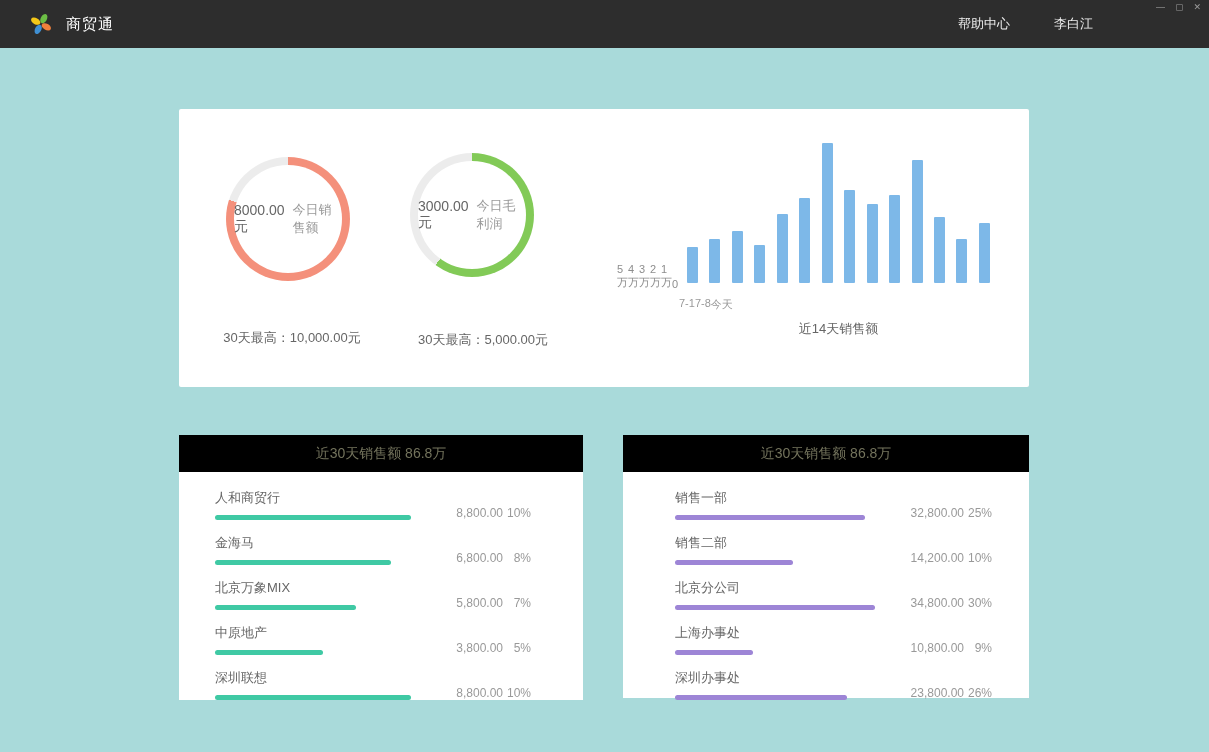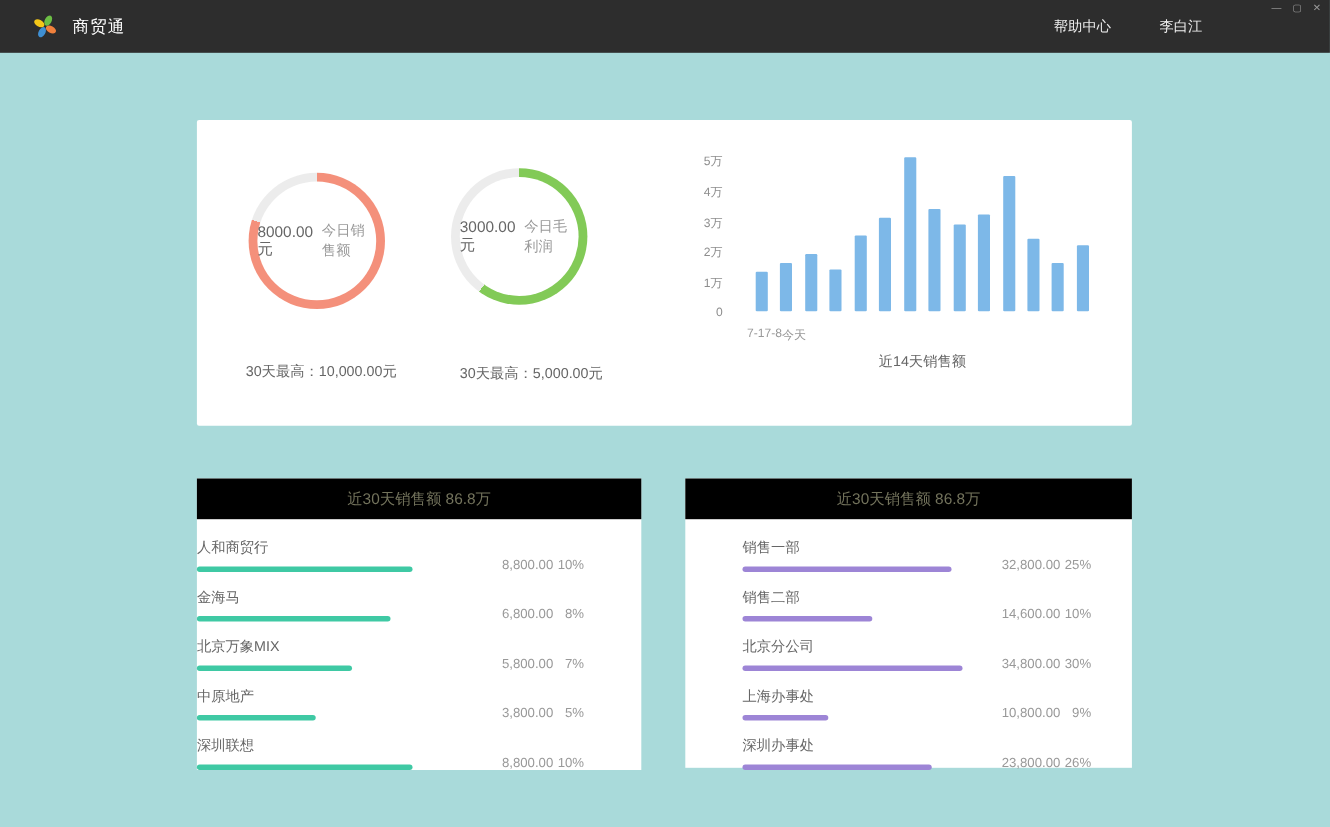--- a/index.html
+++ b/index.html
@@ -26,33 +26,33 @@
   .donut .hole{position:absolute;inset:8px;background:#fff;border-radius:50%;display:flex;flex-direction:row;align-items:center;justify-content:center;gap:8px}
   .donut-value{font-size:14px;color:#666}
   .donut-label{font-size:13px;color:#999}
   #donut-0{left:47px;top:48px}
   #donut-1{left:231px;top:44px}
   .donut-footer{position:absolute;font-size:13px;color:#666;white-space:nowrap;transform:translateX(-50%)}
   #donut-footer-0{left:113px;top:220px}
   #donut-footer-1{left:304px;top:222px}
 
   
-  .y-ticks{position:absolute;left:438px;top:30px;width:40px;height:151px;display:flex;flex-direction:column;justify-content:space-between;align-items:flex-end;font-size:11px;color:#8d8d8d}
+  .y-ticks{position:absolute;left:438px;top:30px;width:40px;height:151px;display:flex;flex-direction:row;justify-content:space-between;align-items:flex-end;font-size:11px;color:#8d8d8d}
   .bars{position:absolute;left:508px;top:32px;width:303px;height:142px;display:flex;justify-content:space-between;align-items:flex-end}
   .bar{width:11px;border-radius:1px}
   .x-labels{position:absolute;left:500px;top:188px;width:319px;display:flex;justify-content:flex-start;font-size:11px;color:#999}
   .chart-title{position:absolute;left:508px;top:211px;width:303px;text-align:center;font-size:13px;color:#666}
 
   
   .rank-card{position:absolute;background:#fff}
   #rank-0{left:179px;top:435px;width:404px;height:265px}
   #rank-1{left:623px;top:435px;width:406px;height:263px}
   .rank-header{height:37px;background:#000000;display:flex;align-items:center;justify-content:center;font-size:14px;color:#73735c}
   .rank-rows{padding-top:17px}
-  #rank-0 .rank-rows{padding-right:52px}
+  #rank-0 .rank-rows{padding-left:36px;padding-right:52px}
   #rank-1 .rank-rows{padding-left:52px;padding-right:37px}
   .rank-row{display:flex;justify-content:space-between;align-items:flex-end;margin-bottom:14px}
   .rank-name{font-size:13px;color:#666;margin-bottom:8px}
   .rank-bar{height:5px;border-radius:2.5px}
   .rank-right{font-size:12px;color:#999;display:flex;align-items:baseline}
   .rank-pct{min-width:28px;text-align:right}
 </style>
 </head>
 <body>
 
@@ -198,21 +198,21 @@
           <span>32,800.00</span>
           <span class="rank-pct">25%</span>
         </div>
       </div>
       <div class="rank-row">
         <div>
           <div class="rank-name">销售二部</div>
           <div class="rank-bar" style="width: 118px; background: rgb(157, 133, 214);"></div>
         </div>
         <div class="rank-right">
-          <span>14,600.00</span>
+          <span>14,200.00</span>
           <span class="rank-pct">10%</span>
         </div>
       </div>
       <div class="rank-row">
         <div>
           <div class="rank-name">北京分公司</div>
           <div class="rank-bar" style="width: 200px; background: rgb(157, 133, 214);"></div>
         </div>
         <div class="rank-right">
           <span>34,800.00</span>

